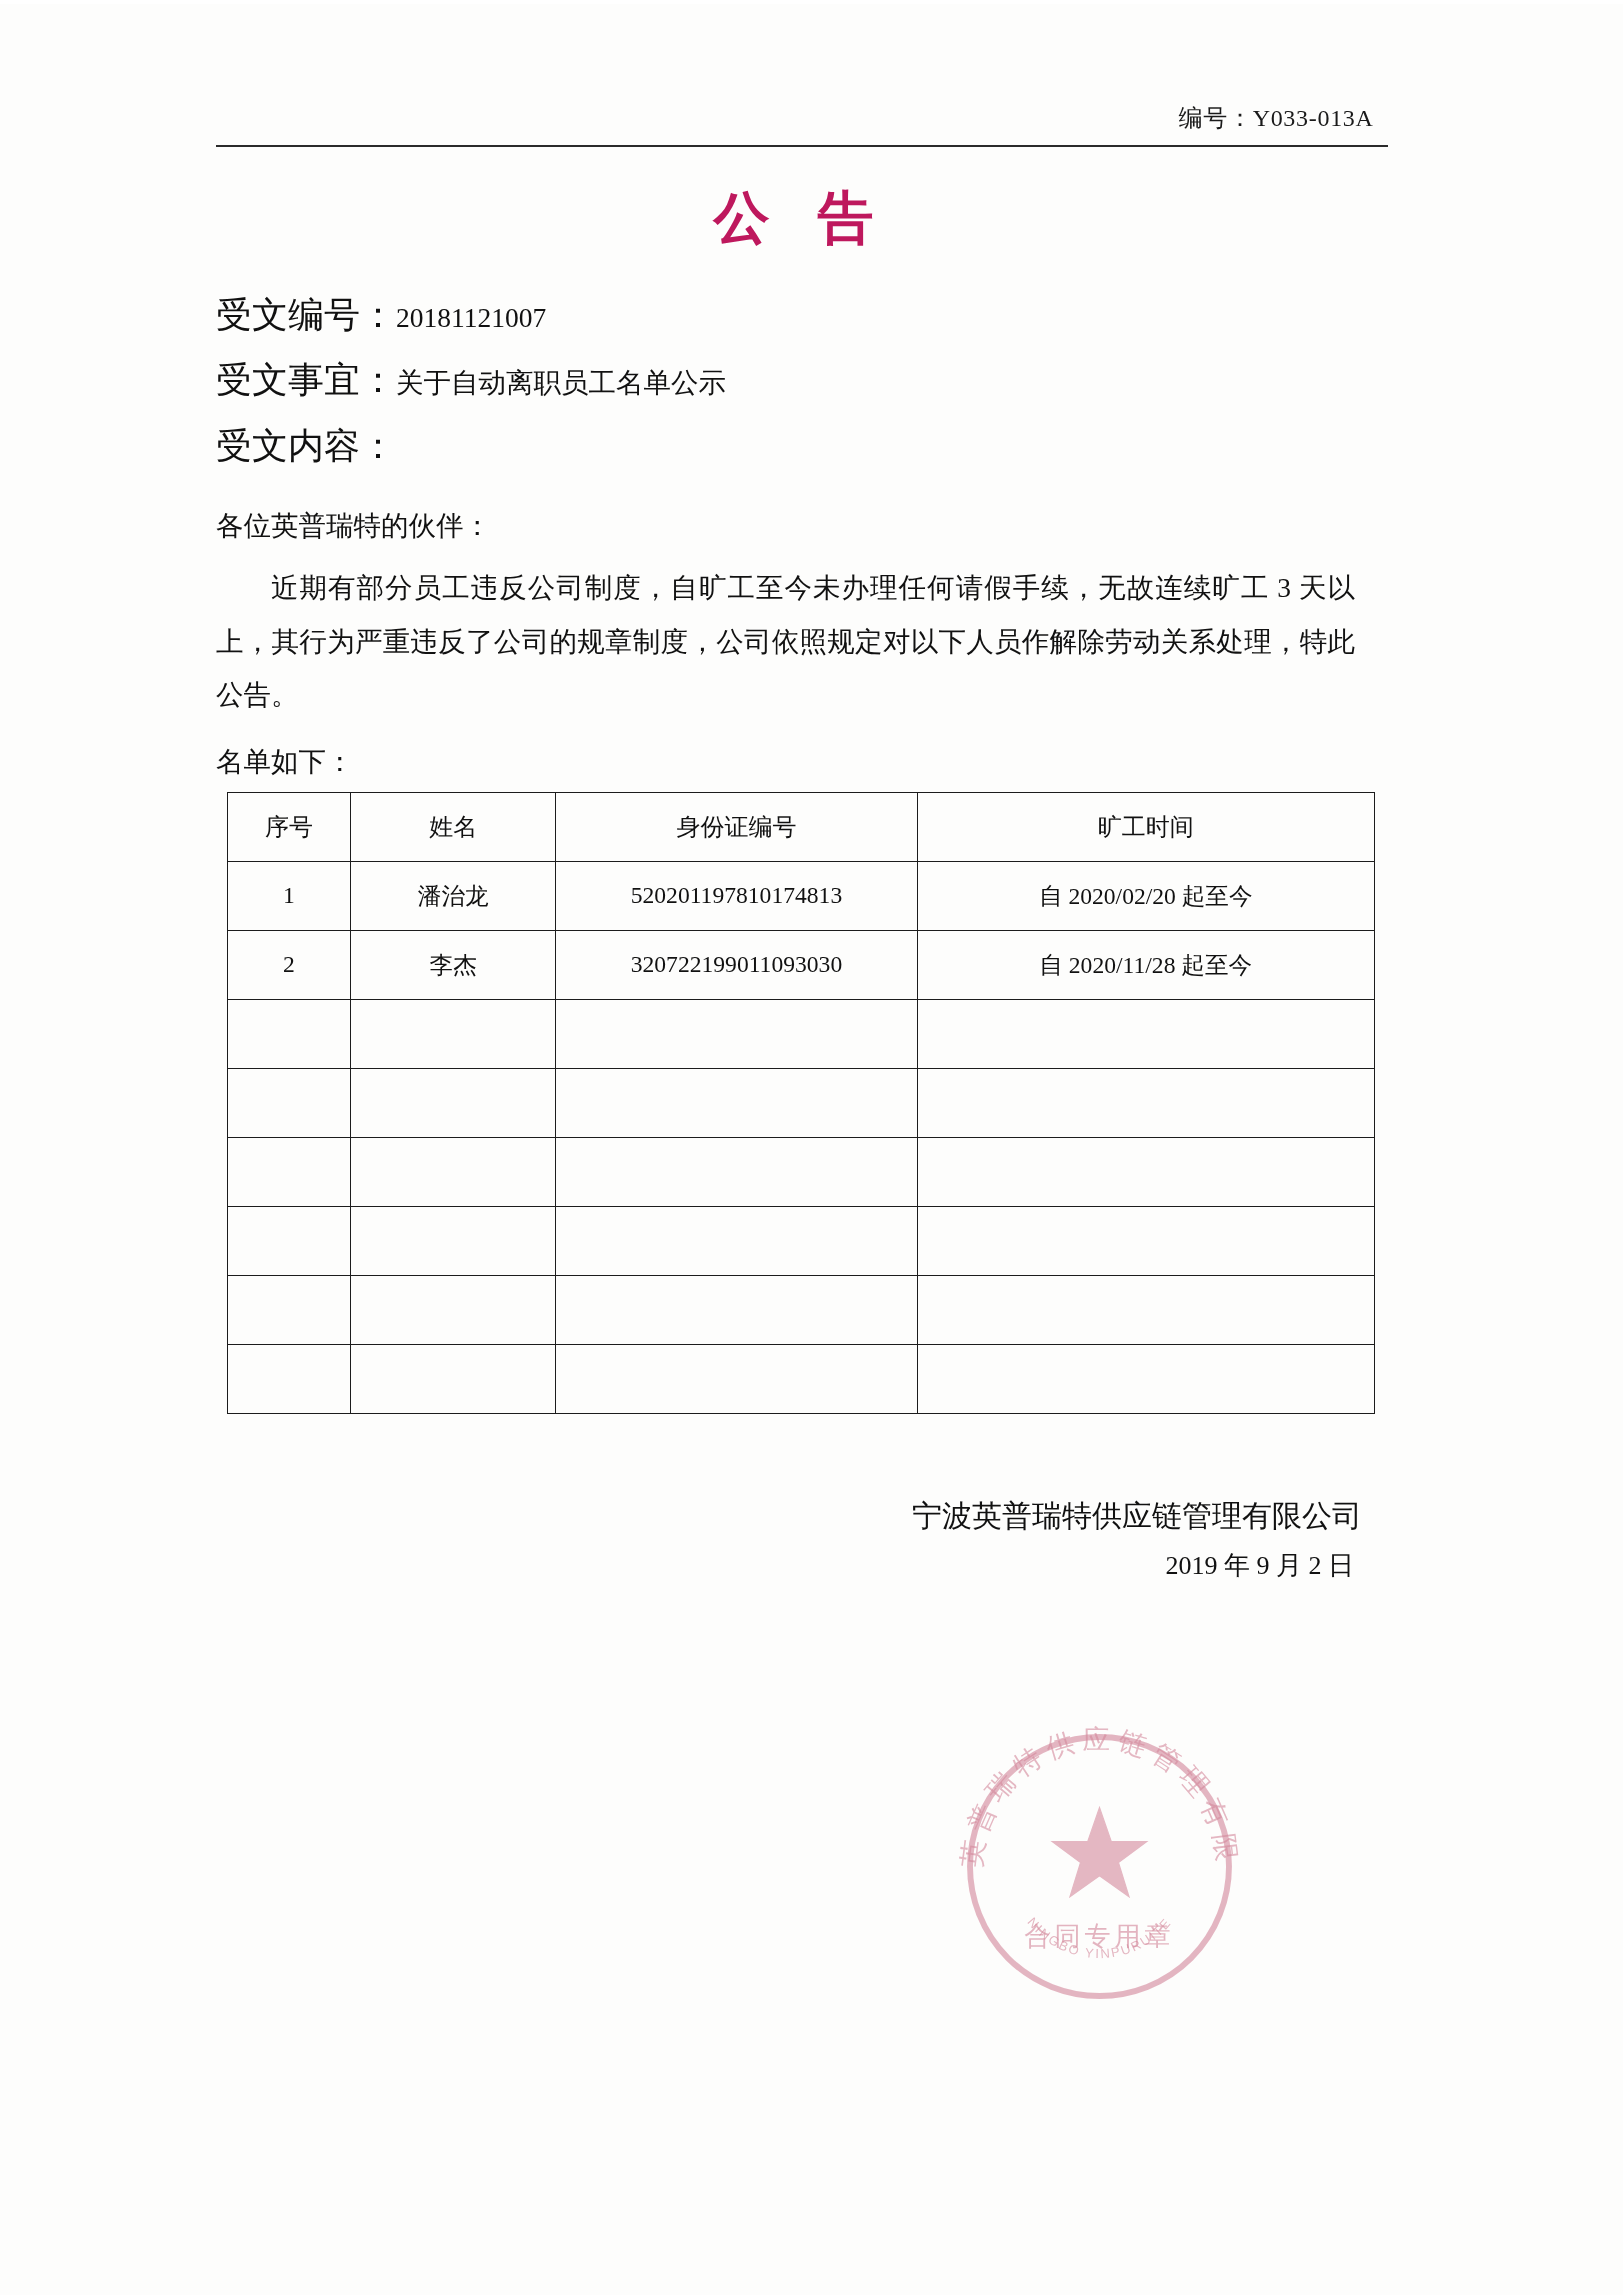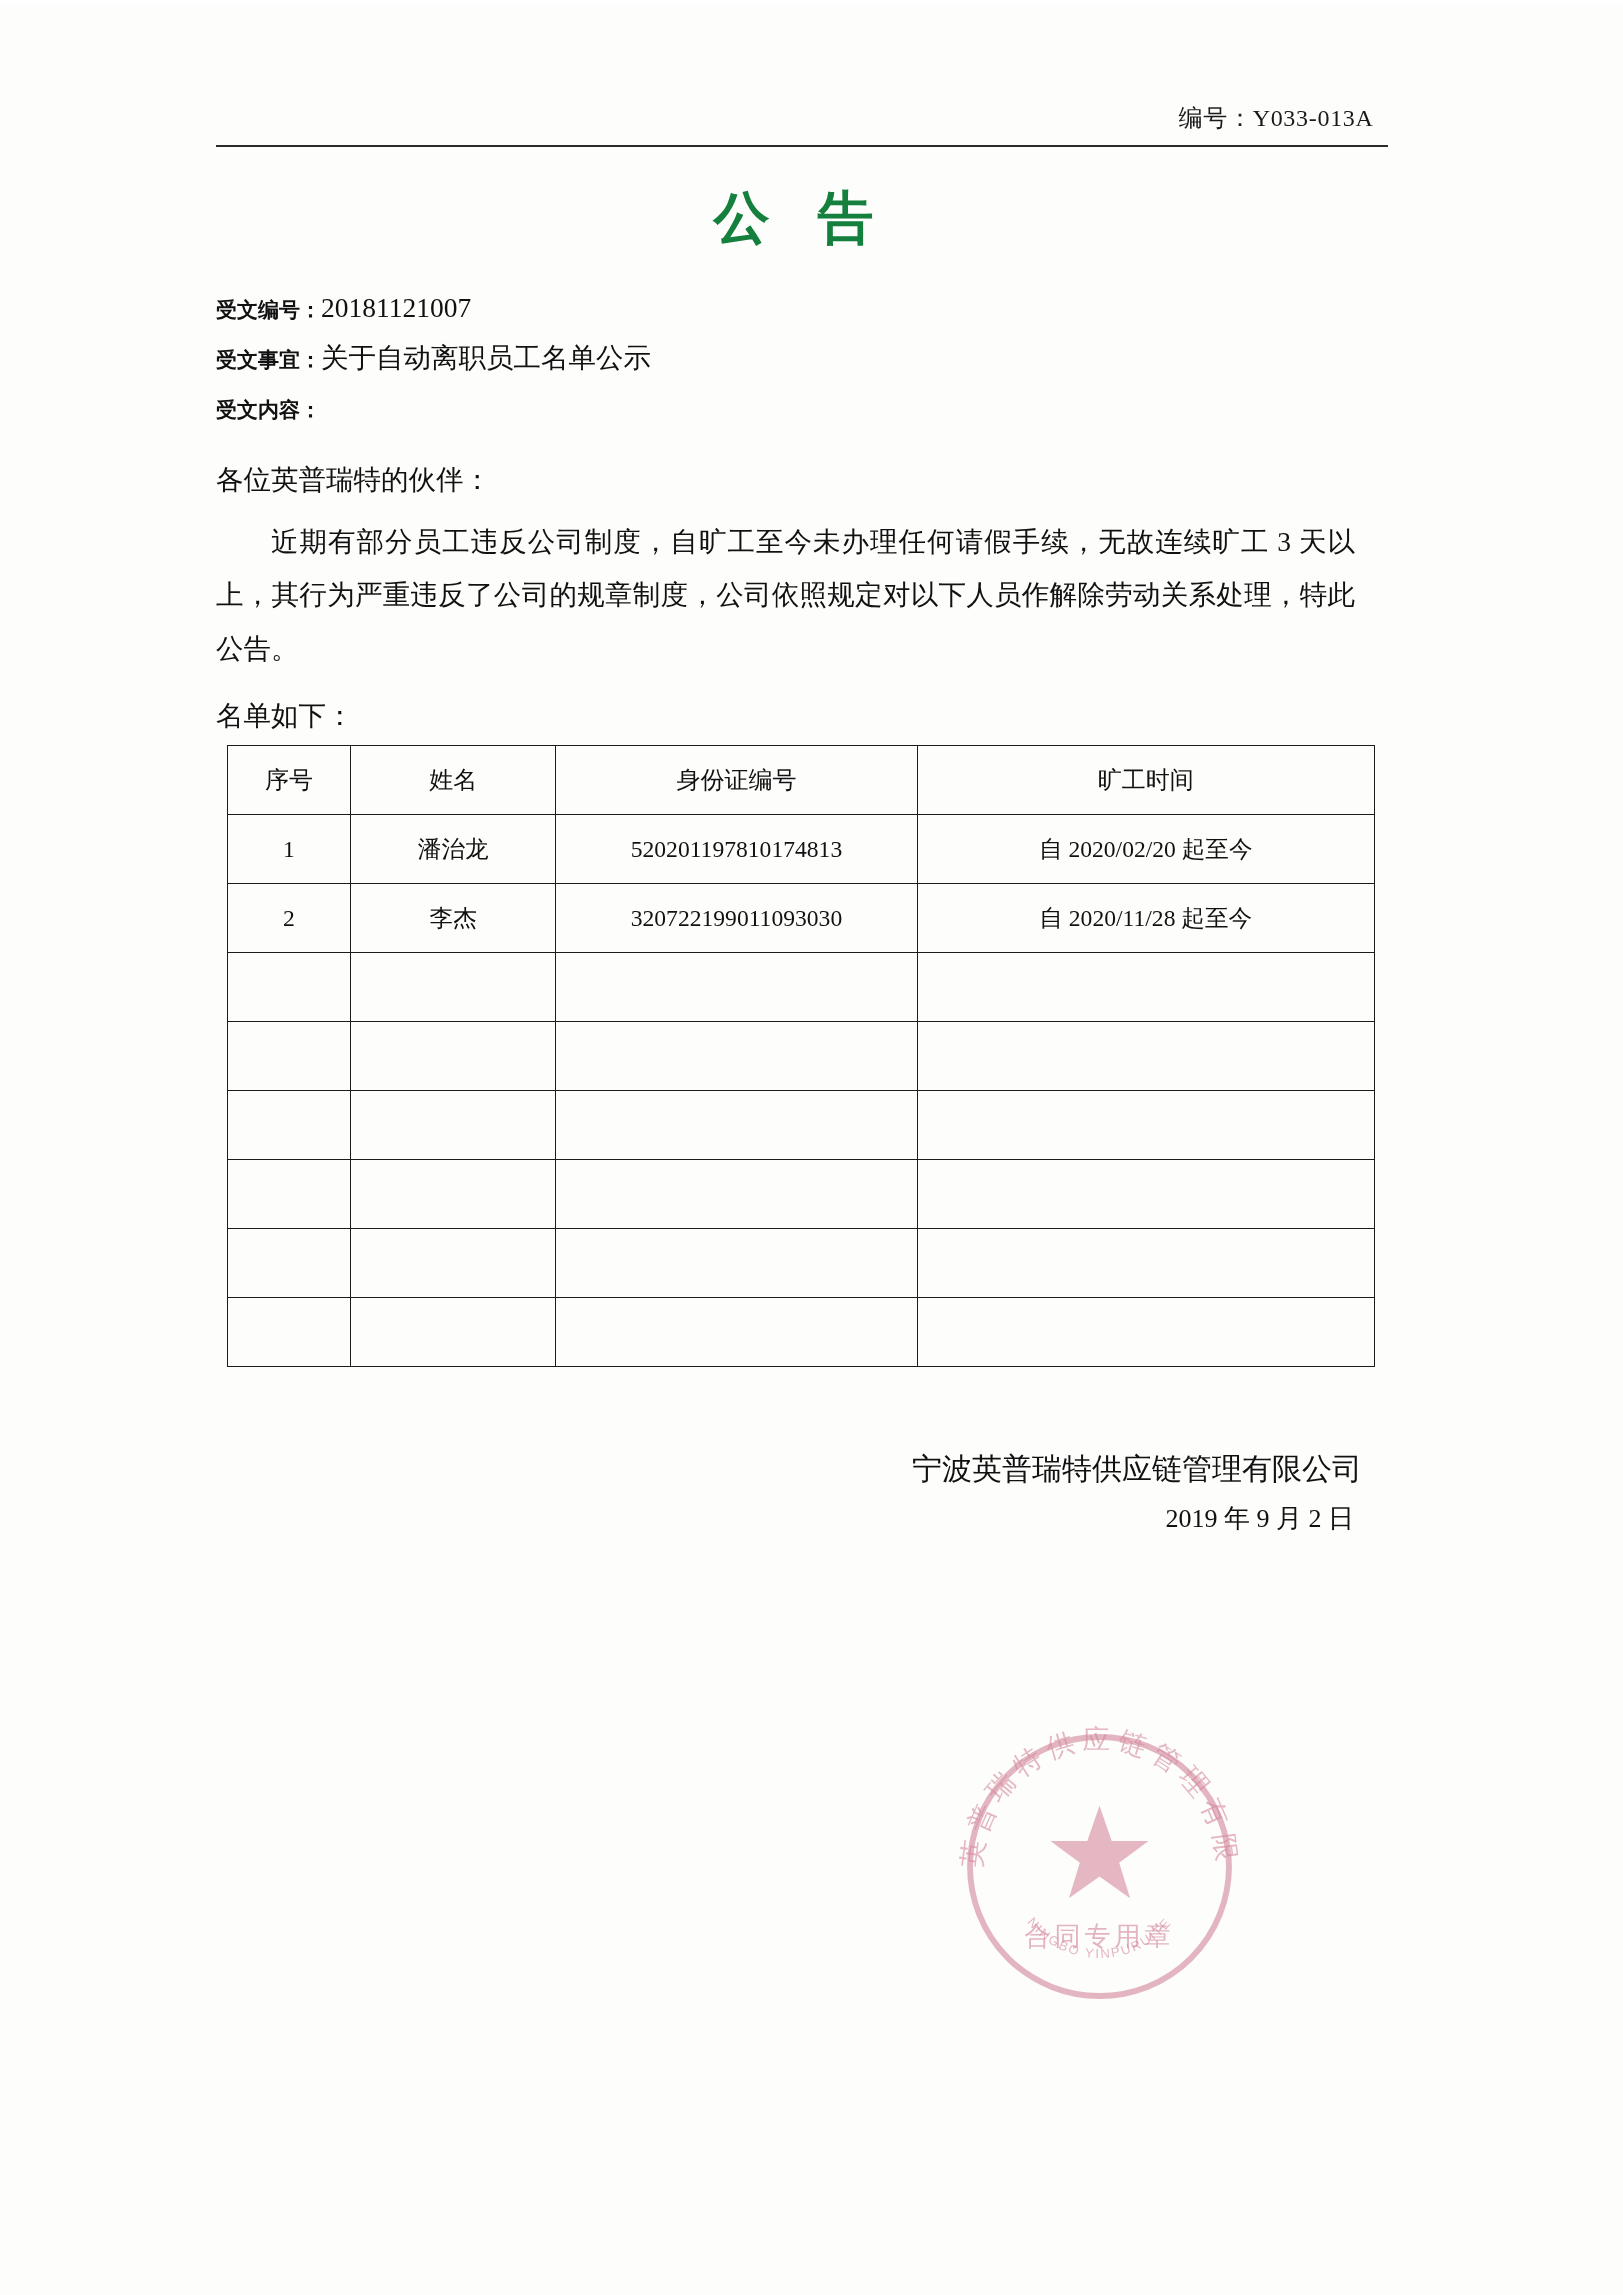--- a/index.html
+++ b/index.html
@@ -46,32 +46,32 @@
   }
 
   .doc-title {
     text-align: center;
     font-size: 56px;
     font-weight: bold;
     letter-spacing: 17px;
     margin-top: 34px;
     margin-bottom: 26px;
     font-family: "Liberation Serif", "DejaVu Serif", serif;
-    color: #15803d;
+    color: #be185d;
   }
 
   .field-line {
     font-size: 27.5px;
     line-height: 1.82;
     color: #111;
     white-space: nowrap;
   }
   .field-label {
-    font-weight: bold;
-    font-size: 21px;
+    font-weight: normal;
+    font-size: 36px;
   }
   .field-value {
     font-size: 27.5px;
   }
 
   .salutation {
     font-size: 27.5px;
     margin-top: 22px;
     line-height: 1.8;
   }

